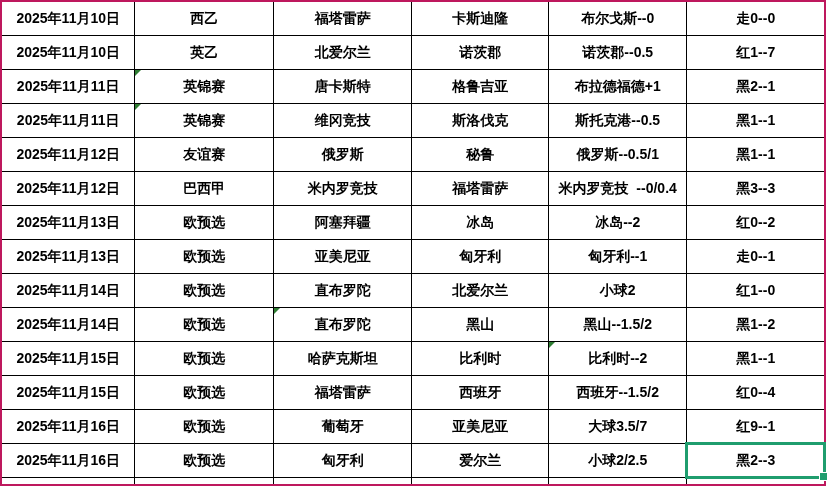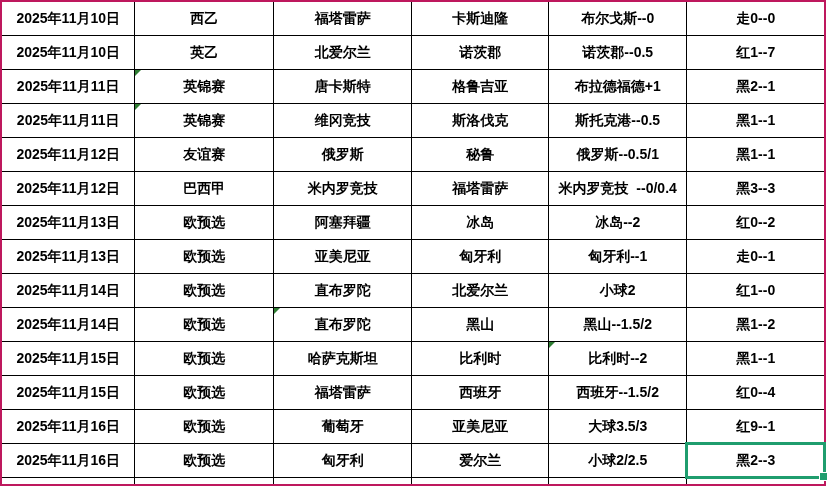--- a/index.html
+++ b/index.html
@@ -183,21 +183,21 @@
           <td class="c-home">福塔雷萨</td>
           <td class="c-away">西班牙</td>
           <td class="c-handicap">西班牙--1.5/2</td>
           <td class="c-result">红0--4</td>
         </tr>
         <tr class="data-row">
           <td class="c-date">2025年11月16日</td>
           <td class="c-league">欧预选</td>
           <td class="c-home">葡萄牙</td>
           <td class="c-away">亚美尼亚</td>
-          <td class="c-handicap">大球3.5/3</td>
+          <td class="c-handicap">大球3.5/7</td>
           <td class="c-result">红9--1</td>
         </tr>
         <tr class="data-row">
           <td class="c-date">2025年11月16日</td>
           <td class="c-league">欧预选</td>
           <td class="c-home">匈牙利</td>
           <td class="c-away">爱尔兰</td>
           <td class="c-handicap">小球2/2.5</td>
           <td class="c-result">黑2--3<div class="sel-border"><div class="fill-handle"></div></div></td>
         </tr>

